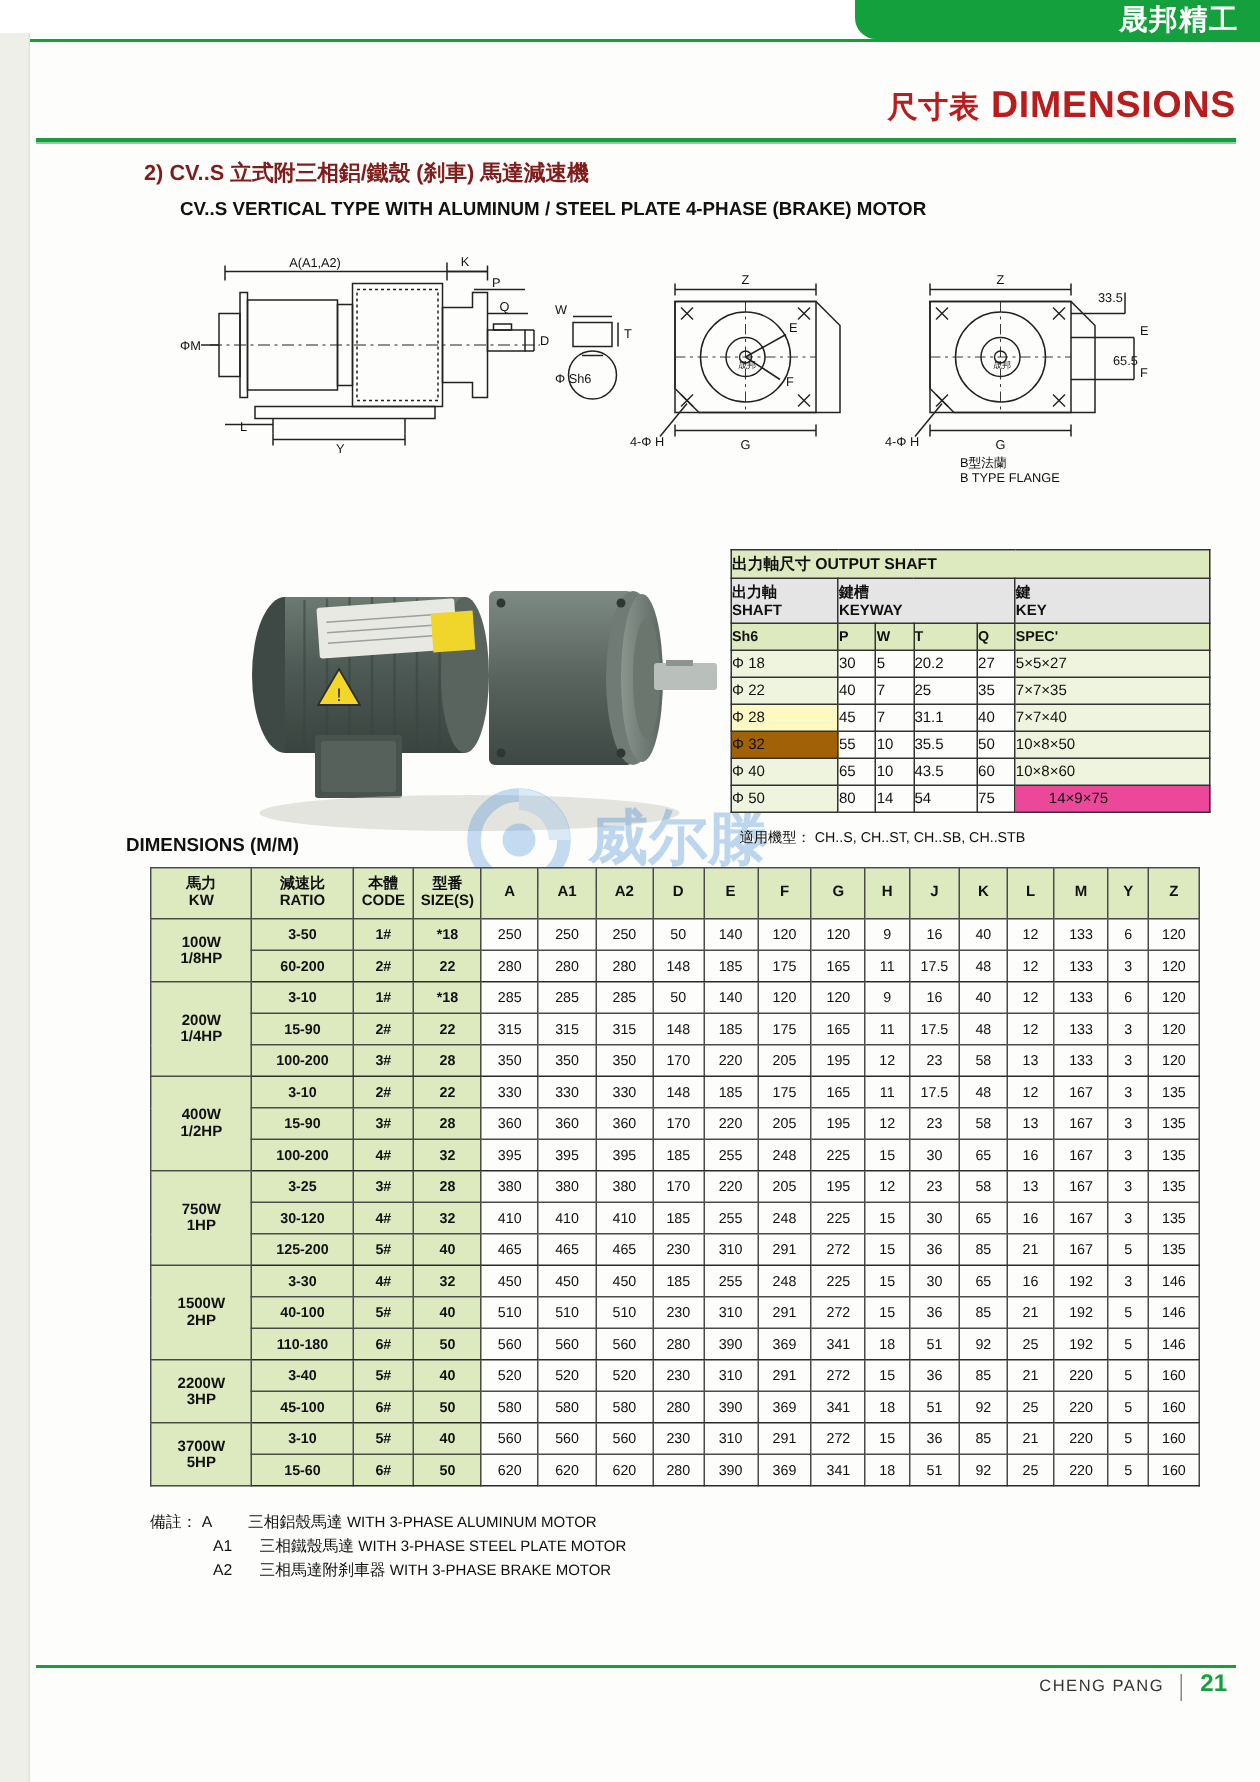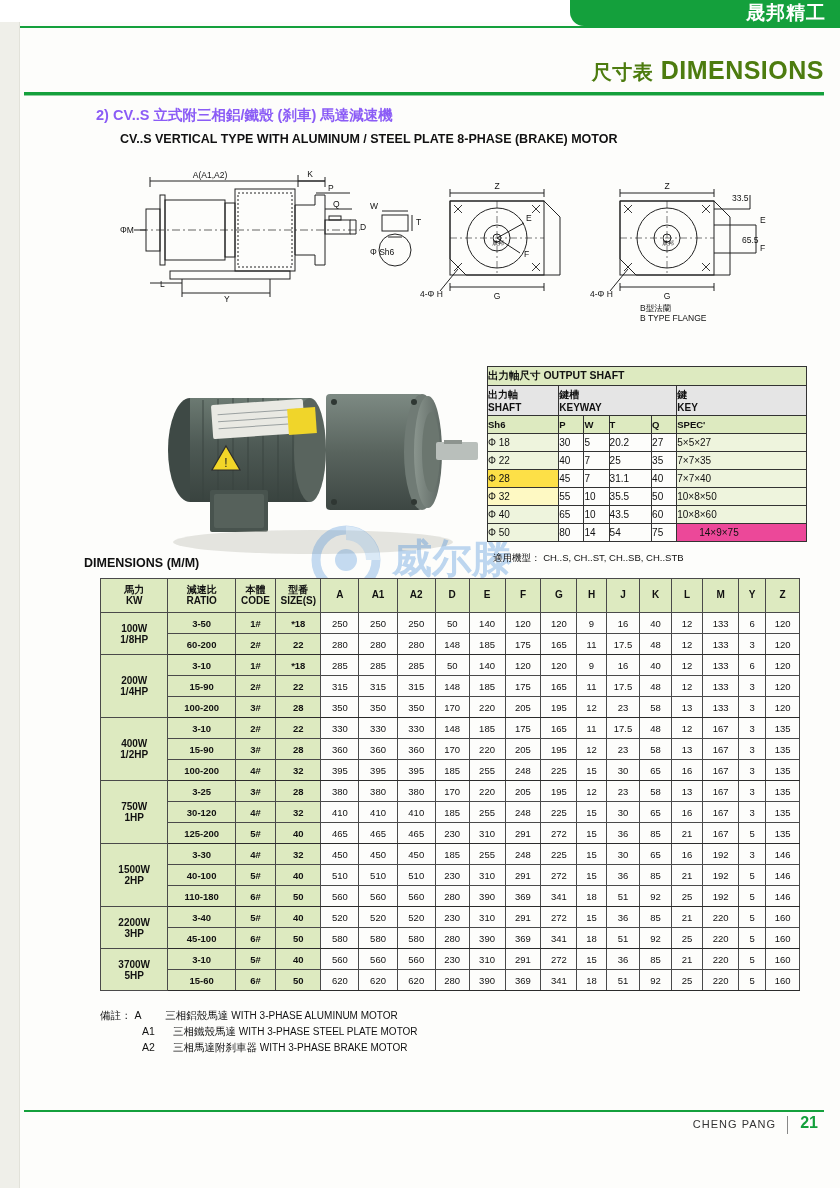--- a/index.html
+++ b/index.html
@@ -34,35 +34,35 @@
     display:flex; align-items:center; justify-content:flex-end;
     padding-right:14px;
     color:#fff; font-weight:bold; font-size:19px; letter-spacing:1px;
   }
   .header-rule {
     position:absolute; left:20px; top:26px; width:820px; height:2px;
     background:#14a03c;
   }
   .dim-title {
     position:absolute; right:16px; top:56px;
-    font-size:25px; font-weight:bold; color:#4d7c0f; letter-spacing:.5px;
+    font-size:25px; font-weight:bold; color:#b91c1c; letter-spacing:.5px;
   }
   .dim-title .cn { font-size:20px; }
   .header-rule2 {
     position:absolute; left:24px; top:92px; width:800px; height:3px;
     background:#14a03c;
   }
   .header-rule2:after{
     content:""; position:absolute; left:0; top:3px; width:800px; height:1px; background:#8fcf9f;
   }
 
   
   .sec-title {
     position:absolute; left:96px; top:106px;
-    font-size:14.5px; font-weight:bold; color:#8b5cf6;
+    font-size:14.5px; font-weight:bold; color:#7f1d1d;
   }
   .sec-sub {
     position:absolute; left:120px; top:132px;
     font-size:12.5px; font-weight:bold; color:#111;
   }
 
   
   .drawings { position:absolute; left:120px; top:165px; width:700px; height:170px; }
   .dwg-label { font-size:8.5px; fill:#111; font-family:"Liberation Sans", sans-serif; }
 
@@ -154,21 +154,21 @@
   <div class="dim-title">
     <span class="cn">尺寸表</span>
     <span>DIMENSIONS</span>
   </div>
   <div class="header-rule2"></div>
 
   <div class="sec-title">
     <span>2)</span>
     <span>CV..S 立式附三相鋁/鐵殼 (刹車) 馬達減速機</span>
   </div>
-  <div class="sec-sub">CV..S VERTICAL TYPE WITH ALUMINUM / STEEL PLATE 8-PHASE (BRAKE) MOTOR</div>
+  <div class="sec-sub">CV..S VERTICAL TYPE WITH ALUMINUM / STEEL PLATE 4-PHASE (BRAKE) MOTOR</div>
 
   <svg class="drawings" viewBox="0 0 700 170">
     <g stroke="#222" fill="none" stroke-width="1">
 
       <rect x="45" y="35" width="60" height="60"></rect>
       <rect x="40" y="30" width="5" height="70"></rect>
       <rect x="105" y="38" width="10" height="54"></rect>
 
       <rect x="115" y="24" width="60" height="82"></rect>
       <rect x="118" y="28" width="54" height="74" stroke-dasharray="2 2"></rect>
@@ -430,29 +430,29 @@
         </tr>
         <tr>
           <td style="background: rgb(238, 244, 221);">Φ 22</td>
           <td>40</td>
           <td>7</td>
           <td>25</td>
           <td>35</td>
           <td style="background: rgb(238, 244, 221);">7×7×35</td>
         </tr>
         <tr>
-          <td style="background: #fde047;">Φ 28</td>
+          <td style="background: #fef9c3;">Φ 28</td>
           <td>45</td>
           <td>7</td>
           <td>31.1</td>
           <td>40</td>
           <td style="background: rgb(238, 244, 221);">7×7×40</td>
         </tr>
         <tr>
-          <td style="background: #fef9c3;">Φ 32</td>
+          <td style="background: #a16207;">Φ 32</td>
           <td>55</td>
           <td>10</td>
           <td>35.5</td>
           <td>50</td>
           <td style="background: rgb(238, 244, 221);">10×8×50</td>
         </tr>
         <tr>
           <td style="background: rgb(238, 244, 221);">Φ 40</td>
           <td>65</td>
           <td>10</td>

